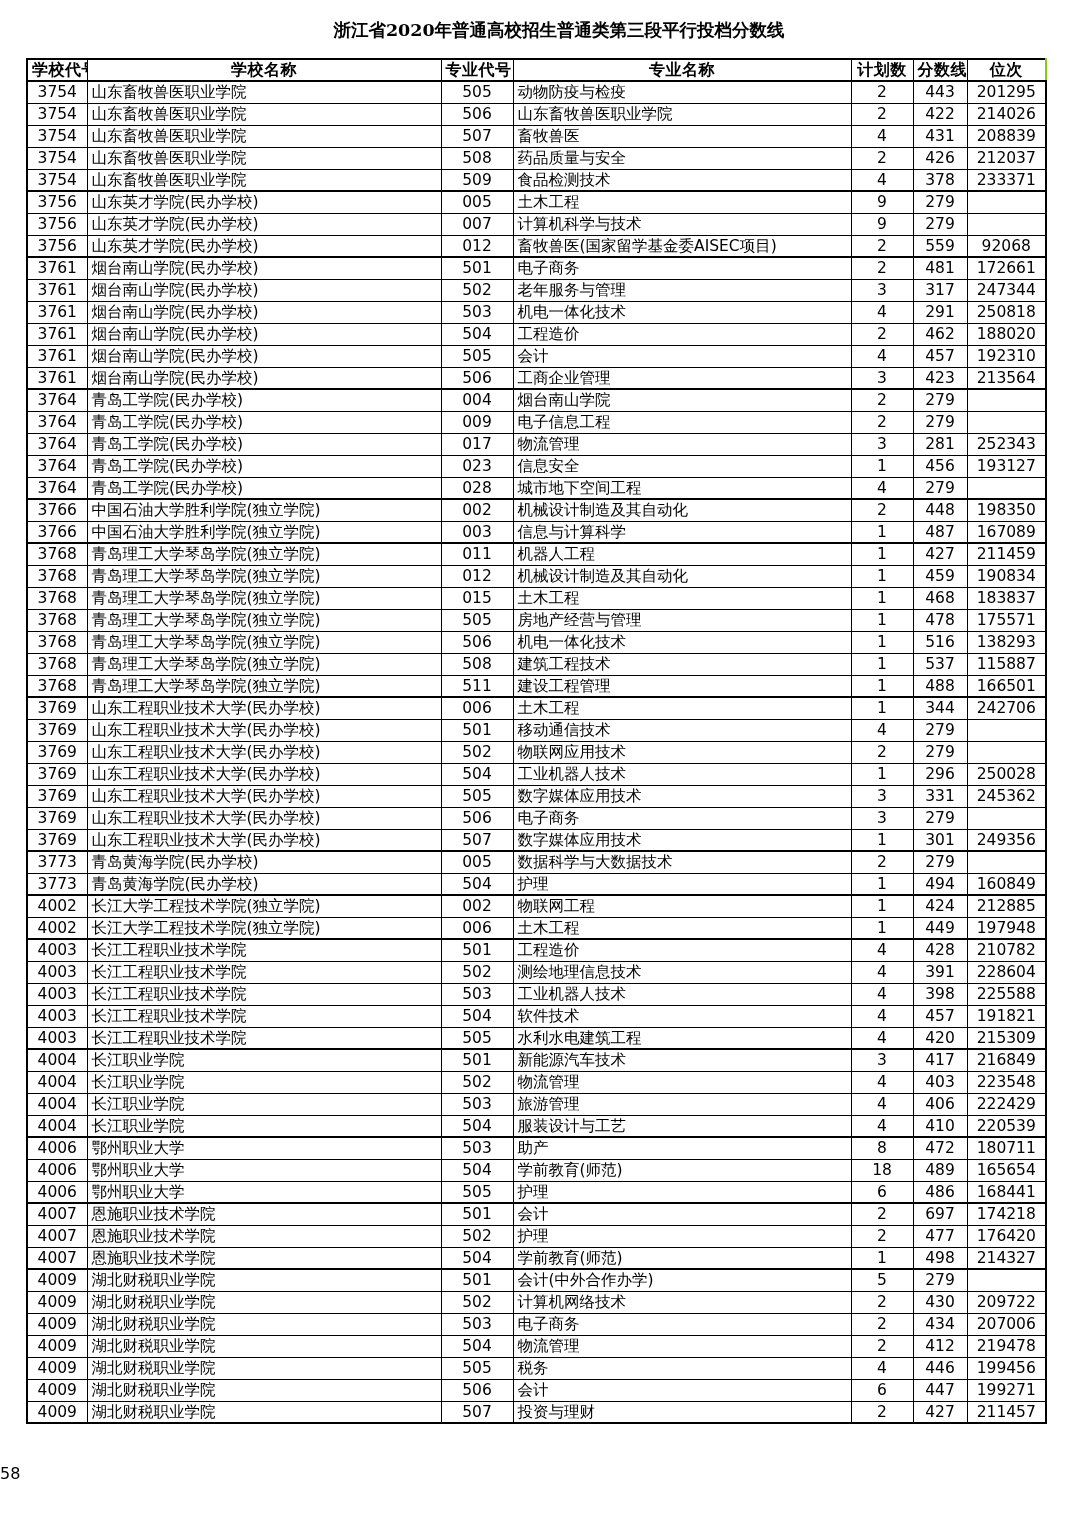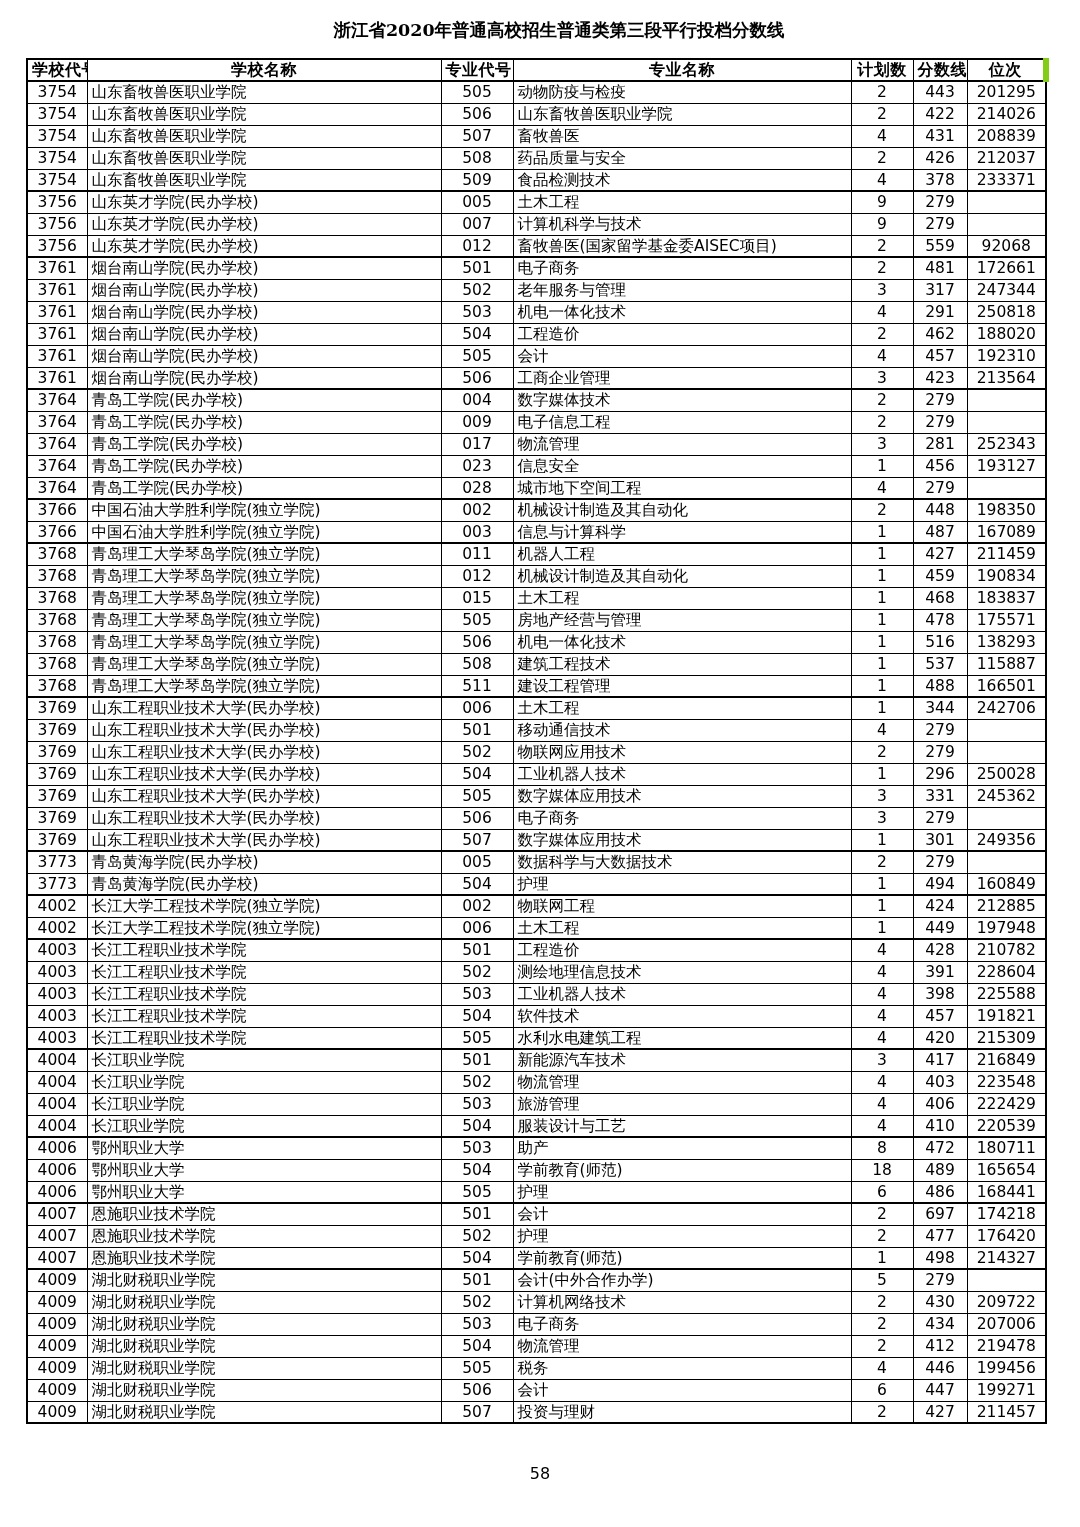--- a/index.html
+++ b/index.html
@@ -65,36 +65,36 @@
   }
   table.score-table thead th {
     text-align: center;
     font-weight: bold;
     border-top: 2px solid #000;
     border-bottom: 2px solid #000;
     font-size: 16px;
     letter-spacing: 0.5px;
   }
   table.score-table thead th.h-school-code { border-left: 2px solid #000; }
-  table.score-table thead th.h-rank { border-right: 6px solid #84cc16; }
+  table.score-table thead th.h-rank { border-right: 2px solid #84cc16; }
 
   td.cell-center { text-align: center; }
   td.cell-left   { text-align: left; }
 
   tbody tr td:first-child { border-left: 2px solid #000; }
   tbody tr td:last-child  { border-right: 2px solid #000; }
   tbody tr.group-start td { border-top: 2px solid #000; }
   tbody tr.last-row td { border-bottom: 2px solid #000; }
 
   .page-number {
     position: absolute;
     left: 0;
     top: 1464px;
     width: 1080px;
-    text-align: center;
+    text-align: left;
     font-size: 16px;
     font-family: "DejaVu Sans", "Liberation Sans", sans-serif;
   }
 </style>
 </head>
 <body>
 
 <div class="page">
 
   <div class="doc-title">浙江省2020年普通高校招生普通类第三段平行投档分数线</div>
@@ -245,21 +245,21 @@
             <td class="cell-center">506</td>
             <td class="cell-left">工商企业管理</td>
             <td class="cell-center">3</td>
             <td class="cell-center">423</td>
             <td class="cell-center">213564</td>
           </tr>
           <tr class="group-start">
             <td class="cell-center">3764</td>
             <td class="cell-left">青岛工学院(民办学校)</td>
             <td class="cell-center">004</td>
-            <td class="cell-left">数字媒体技术</td>
+            <td class="cell-left">烟台南山学院</td>
             <td class="cell-center">2</td>
             <td class="cell-center">279</td>
             <td class="cell-center"></td>
           </tr>
           <tr>
             <td class="cell-center">3764</td>
             <td class="cell-left">青岛工学院(民办学校)</td>
             <td class="cell-center">009</td>
             <td class="cell-left">电子信息工程</td>
             <td class="cell-center">2</td>

